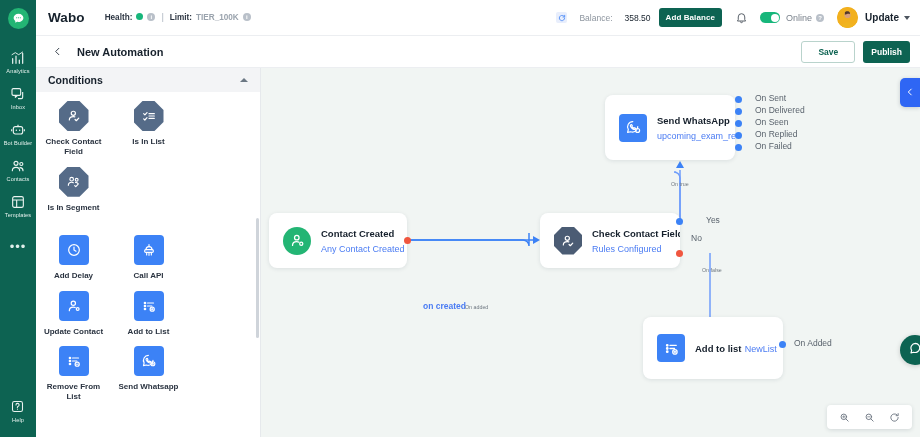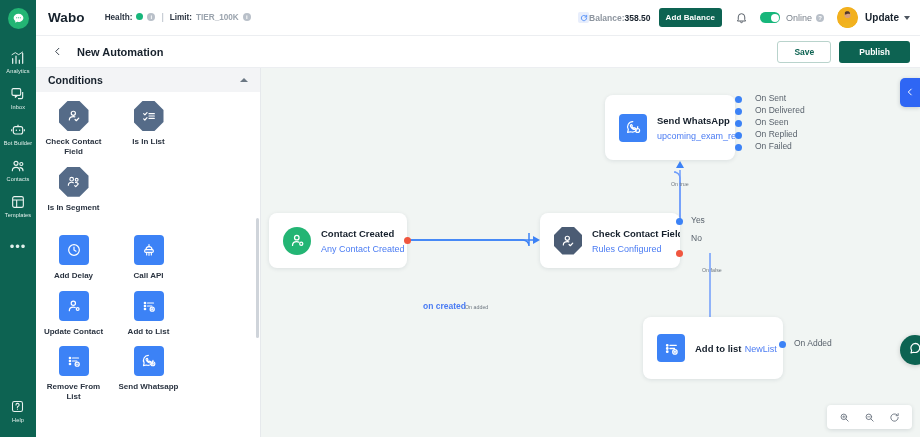--- a/index.html
+++ b/index.html
@@ -50,21 +50,21 @@
   .health { display: flex; align-items: flex-start; gap: 4px; margin-left: 20px; font-size: 8.2px; font-weight: bold; color: #2b3441; }
   .health .dot { width: 7px; height: 7px; border-radius: 50%; background: #17b67b; display:inline-block; }
   .info-i {
     width: 8px; height: 8px; border-radius: 50%; background: #b9c0c9; color: #fff;
     font-size: 6px; font-weight: bold; display: inline-flex; align-items: center; justify-content: center;
     line-height: 1; font-style: normal;
   }
   .sep { color: #c3c9d1; margin: 0 2px; }
   .tier { color: #9aa3ad; font-weight: bold; }
   .spacer { flex: 1; }
-  .balance { display: flex; align-items: center; gap: 0; font-size: 8.5px; color: #8d959f; font-weight: bold; }
+  .balance { display: flex; align-items: center; gap: 12px; font-size: 8.5px; color: #8d959f; font-weight: normal; }
   .balance .amt { color: #17212c; }
   .bal-badge {
     width: 11px; height: 11px; border-radius: 2px; background: #e8eefc;
     display: inline-flex; align-items: center; justify-content: center;
   }
   .btn-addbal {
     background: #0d6352; color: #fff; border: none; border-radius: 3px;
     font-size: 8px; font-weight: bold; padding: 5px 7px; margin-left: 8px; cursor: pointer;
     font-family: inherit; letter-spacing: .1px;
   }
@@ -95,21 +95,21 @@
     display: flex; align-items: center; padding: 0 10px 0 14px;
   }
   .back-chev { cursor: pointer; display:flex; padding: 2px; }
   .page-title { font-size: 11px; font-weight: bold; color: #17212c; margin-left: 12px; }
   .btn-save {
     background: #fff; color: #0d6352; border: 1px solid #b9d3cc; border-radius: 3px;
     font-size: 8.5px; font-weight: bold; padding: 5px 16px; cursor: pointer; font-family: inherit;
   }
   .btn-publish {
     background: #0d6352; color: #fff; border: none; border-radius: 3px;
-    font-size: 8.5px; font-weight: bold; padding: 6px 20px; margin-left: 8px; cursor: pointer;
+    font-size: 8.5px; font-weight: bold; padding: 6px 8px; margin-left: 8px; cursor: pointer;
     font-family: inherit;
   }
 
   
   .palette {
     position: absolute; left: 36px; top: 68px; width: 225px; height: 369px;
     background: #fff; border-right: 1px solid #e6e9ec; overflow: hidden;
   }
   .pal-section-head {
     background: #f3f4f6; height: 24px; display: flex; align-items: center;
@@ -498,21 +498,21 @@
             <path d="M5 18c0-3.1 2.7-5 6-5 .8 0 1.5.1 2.2.3"></path>
             <path d="M13.6 17.2l1.9 1.9 3.6-3.9"></path>
           </svg>
       </span>
       <span class="node-txt">
         <span class="node-title">Check Contact Field</span>
         <span class="node-sub">Rules Configured</span>
       </span>
     </div>
     <span class="port blue" style="left:415px; top:150px;"></span>
-    <span class="port-lbl" style="left:430px; top:147px;">Yes</span>
+    <span class="port-lbl" style="left:445px; top:147px;">Yes</span>
     <span class="port red" style="left:415px; top:182px;"></span>
     <span class="port-lbl" style="left:430px; top:165px;">No</span>
 
     <div class="node" style="left:344px; top:27px; width:130px; height:65px;">
       <span class="node-ico sq">
         <svg width="17" height="17" viewBox="0 0 24 24" fill="none" stroke="#fff" stroke-width="1.7" stroke-linecap="round" stroke-linejoin="round">
             <path d="M11 3.6a7.4 7.4 0 0 0-6.3 11.2L3.7 19l4.4-1a7.4 7.4 0 0 0 9.9-7.1"></path>
             <path d="M8.4 8.3c.5-.6 1.1-.3 1.3.1l.6 1.2c.1.3 0 .5-.2.7l-.4.4c.5 1 1.4 1.8 2.3 2.2l.5-.5c.2-.2.5-.2.7-.1l1.2.6c.4.2.6.7.2 1.2-.8.9-2 .8-3.2.2a8.3 8.3 0 0 1-3.4-3.4c-.6-1.2-.5-2.2.4-2.6z"></path>
             <circle cx="17.8" cy="16.2" r="2.8"></circle>
           </svg>

